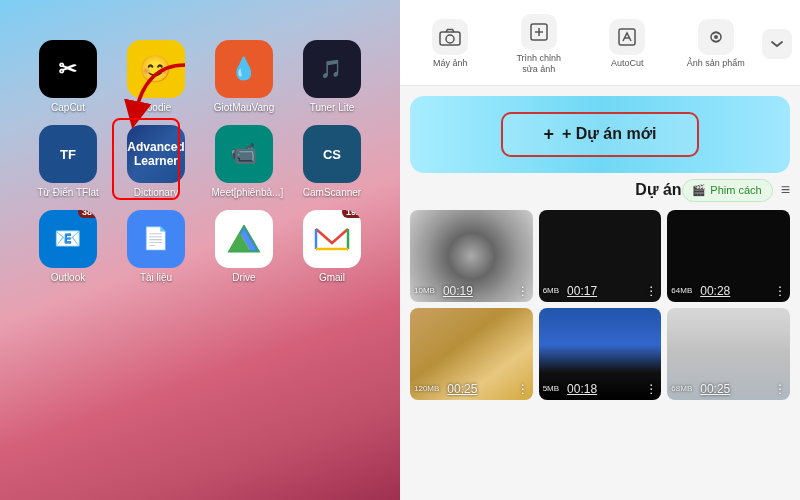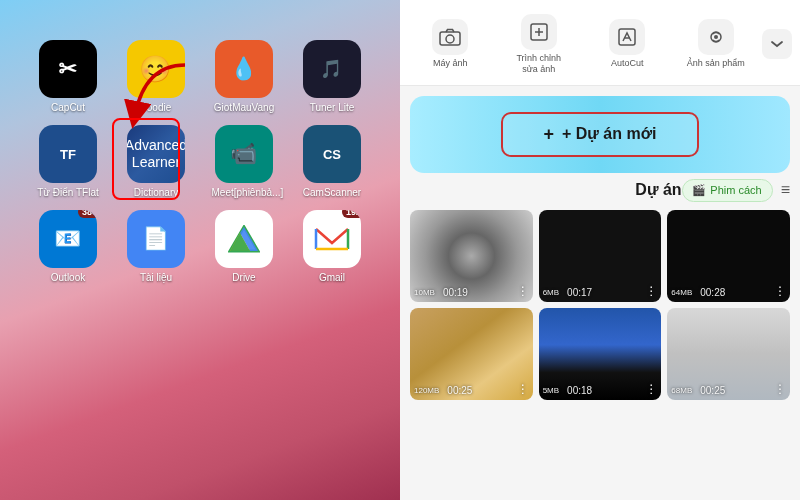--- a/index.html
+++ b/index.html
@@ -243,23 +243,24 @@
       display: flex;
       align-items: center;
       gap: 8px;
     }
     .video-size {
       font-size: 8px;
       color: rgba(255,255,255,0.9);
       text-shadow: 0 0 3px rgba(0,0,0,0.8);
     }
     .video-duration {
-      font-size: 10px;
+      font-size: 12px;
       color: rgba(255,255,255,0.9);
       text-shadow: 0 0 3px rgba(0,0,0,0.8);
+      text-decoration: underline;
     }
     .video-more {
       position: absolute;
       bottom: 4px;
       right: 4px;
       font-size: 12px;
       color: white;
       text-shadow: 0 0 3px rgba(0,0,0,0.8);
       cursor: pointer;
     }
@@ -309,21 +310,21 @@
 
     <div class="app-item">
       <div class="app-icon icon-tflat">
         <span style="font-size:13px; font-weight:bold;">TF</span>
       </div>
       <span class="app-label">Từ Điển TFlat</span>
     </div>
 
     <div class="app-item">
       <div class="app-icon icon-dictionary" style="background: linear-gradient(135deg, #1a3a7c 0%, #2c5aa0 50%, #1e4d90 100%);">
-        <span style="font-size:14px; font-weight:normal; text-align:center; line-height:1.2;">Advanced<br>Learner</span>
+        <span style="font-size:12px; font-weight:bold; text-align:center; line-height:1.2;">Advanced<br>Learner</span>
       </div>
       <span class="app-label">Dictionary</span>
     </div>
 
     <div class="app-item">
       <div class="app-icon icon-meet">
         <span style="font-size:22px;">📹</span>
       </div>
       <span class="app-label">Meet[phiênbả...]</span>
     </div>

